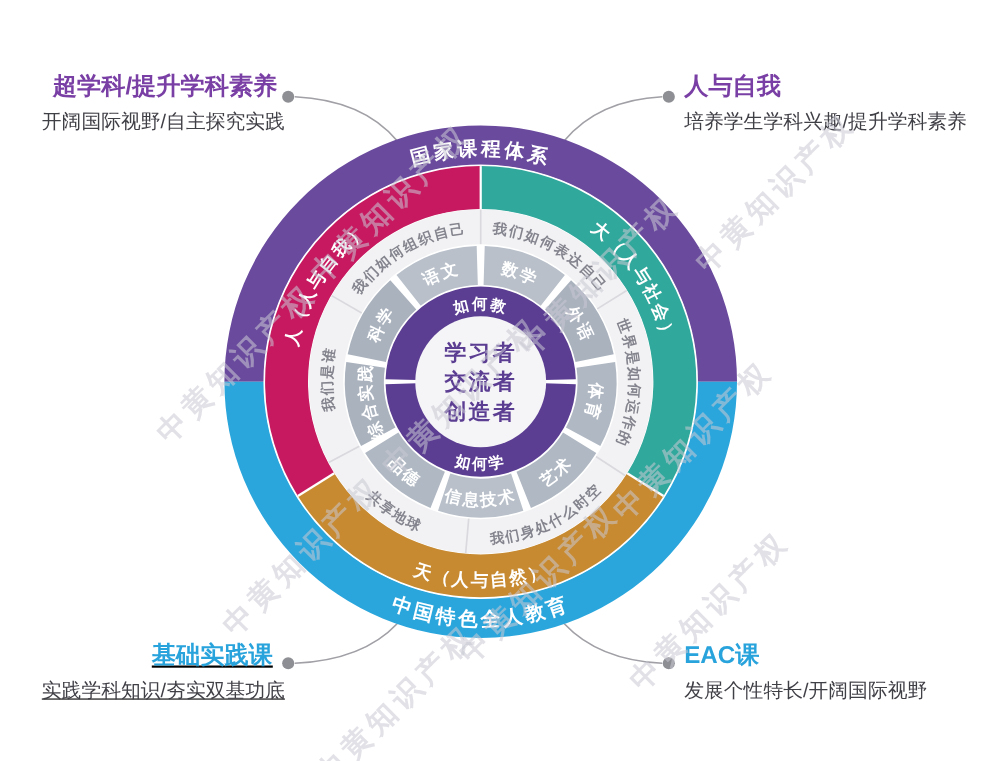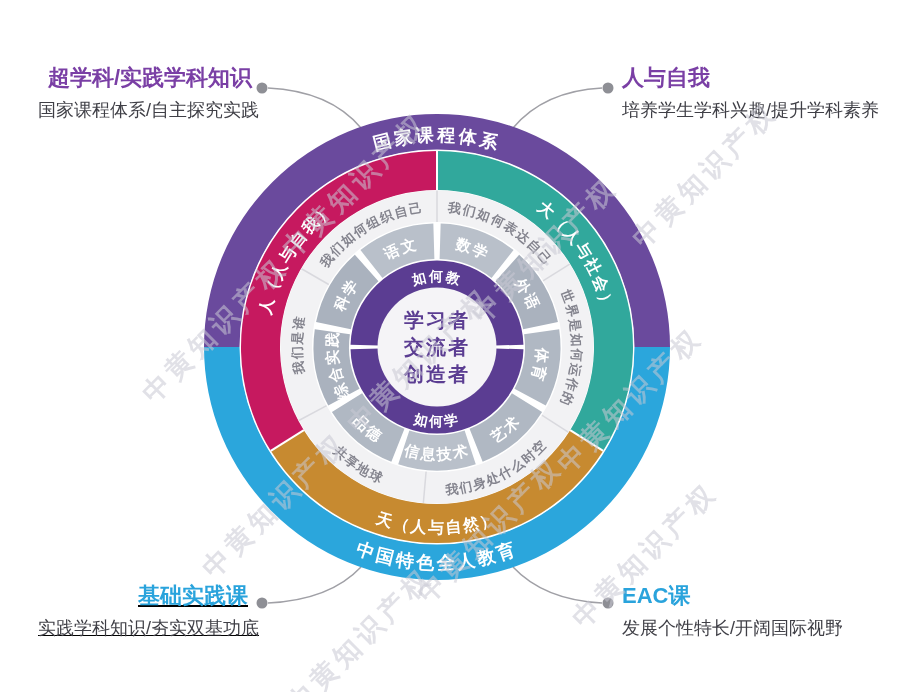--- a/index.html
+++ b/index.html
@@ -135,22 +135,22 @@
         <text class="lbl-inner"><textPath href="#tp20" startOffset="50%" xlink:href="#tp20">如何教</textPath></text>
         <path id="tp21" d="M357.8025215017062,353.9288815484388A79.5,79.5 0 0 0 516.1974784982938,353.9288815484388" fill="none"></path>
         <text class="lbl-inner"><textPath href="#tp21" startOffset="50%" xlink:href="#tp21">如何学</textPath></text>
         <text x="437" y="327" class="center-text">学习者</text>
         <text x="437" y="354" class="center-text">交流者</text>
         <text x="437" y="381" class="center-text">创造者</text>
       </g>
   </svg>
 
   <div class="callout tl">
-    <div class="title purple">超学科/实践学科知识</div>
-    <div class="subtitle">国家课程体系/自主探究实践</div>
+    <div class="title purple">超学科/提升学科素养</div>
+    <div class="subtitle">开阔国际视野/自主探究实践</div>
   </div>
   <div class="callout tr">
     <div class="title purple">人与自我</div>
     <div class="subtitle">培养学生学科兴趣/提升学科素养</div>
   </div>
   <div class="callout bl">
     <div class="title cyan">基础实践课</div>
     <div class="subtitle">实践学科知识/夯实双基功底</div>
   </div>
   <div class="callout br">

